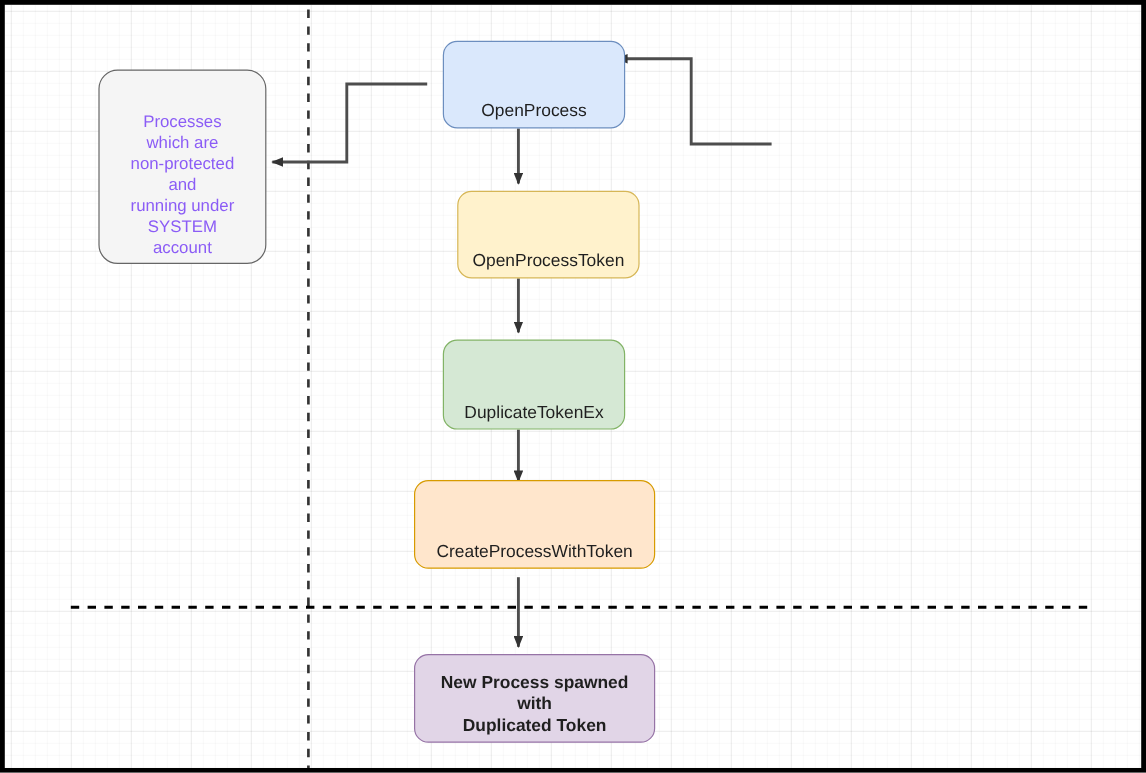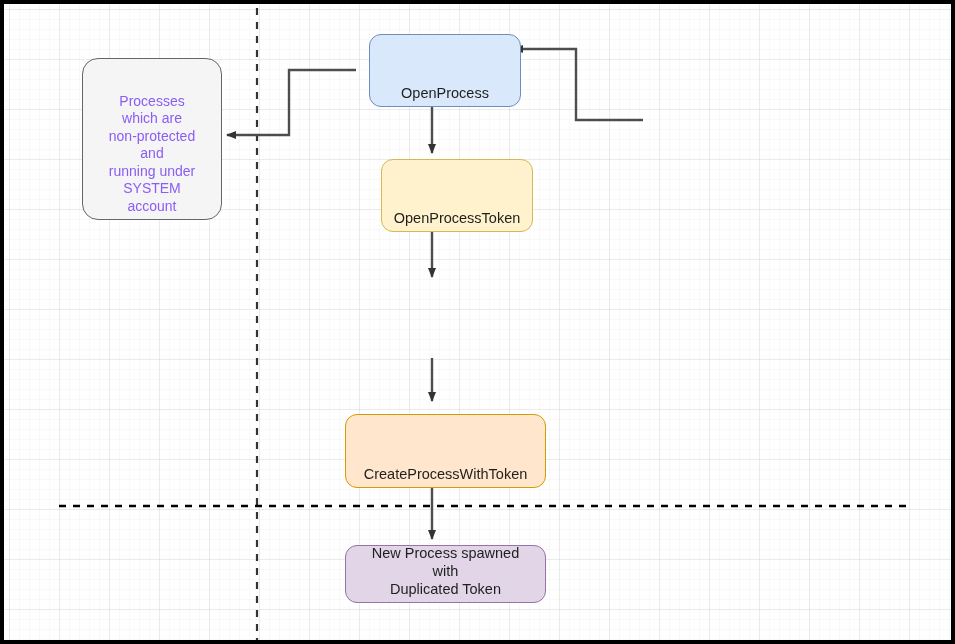--- a/index.html
+++ b/index.html
@@ -63,28 +63,29 @@
     background: #ffe6cc;
     background: #fff2cc;
     border: 1.6px solid #d6b656;
   }
   .n-dup {
     left: 352px; top: 279px; width: 152px; height: 75px;
     background: #d5e8d4;
     border: 1.6px solid #82b366;
   }
   .n-cpwt {
-    left: 328px; top: 410px; width: 201px; height: 74px;
+    left: 328px; top: 396px; width: 201px; height: 74px;
     background: #ffe6cc;
     border: 1.6px solid #d79b00;
   }
   .n-newproc {
-    left: 328px; top: 541px; width: 201px; height: 58px;
+    left: 328px; top: 541px; width: 201px; height: 74px;
     background: #e1d5e7;
     border: 1.6px solid #9673a6;
+    font-weight: bold;
   }
   .n-gray {
     left: 65px; top: 54px; width: 140px; height: 162px;
     background: #f5f5f5;
     border: 1.6px solid #666666;
     font-size: 14px;
     color: #8b5cf6;
     border-radius: 16px;
   }
   .n-sedebug {
@@ -133,20 +134,23 @@
 
   <div class="node n-openprocess">
     <span class="node-text">OpenProcess</span>
   </div>
 
 
   <div class="node n-opt">
     <span class="node-text">OpenProcessToken</span>
   </div>
 
+  <div class="node n-dup">
+    <span class="node-text">DuplicateTokenEx</span>
+  </div>
 
   <div class="node n-cpwt">
     <span class="node-text">CreateProcessWithToken</span>
   </div>
 
   <div class="node n-newproc">
     <span class="node-text">New Process spawned with
 Duplicated Token</span>
   </div>
 

